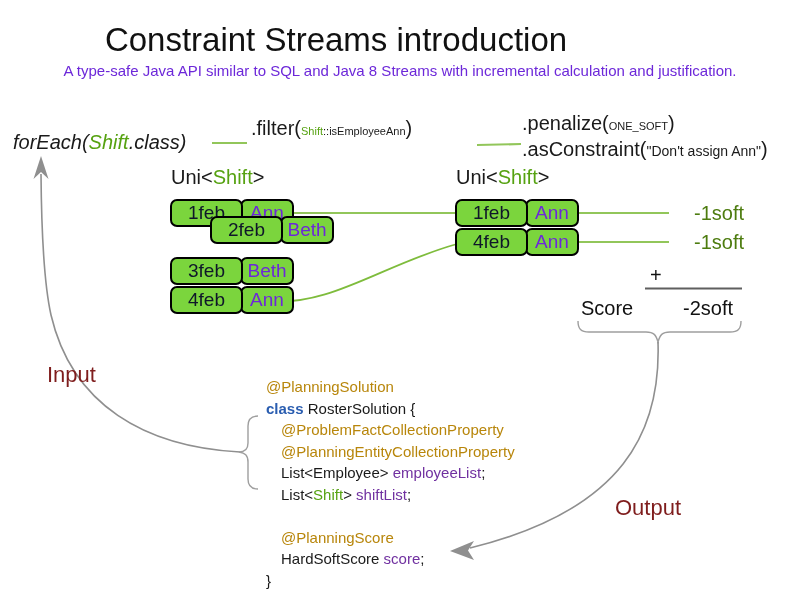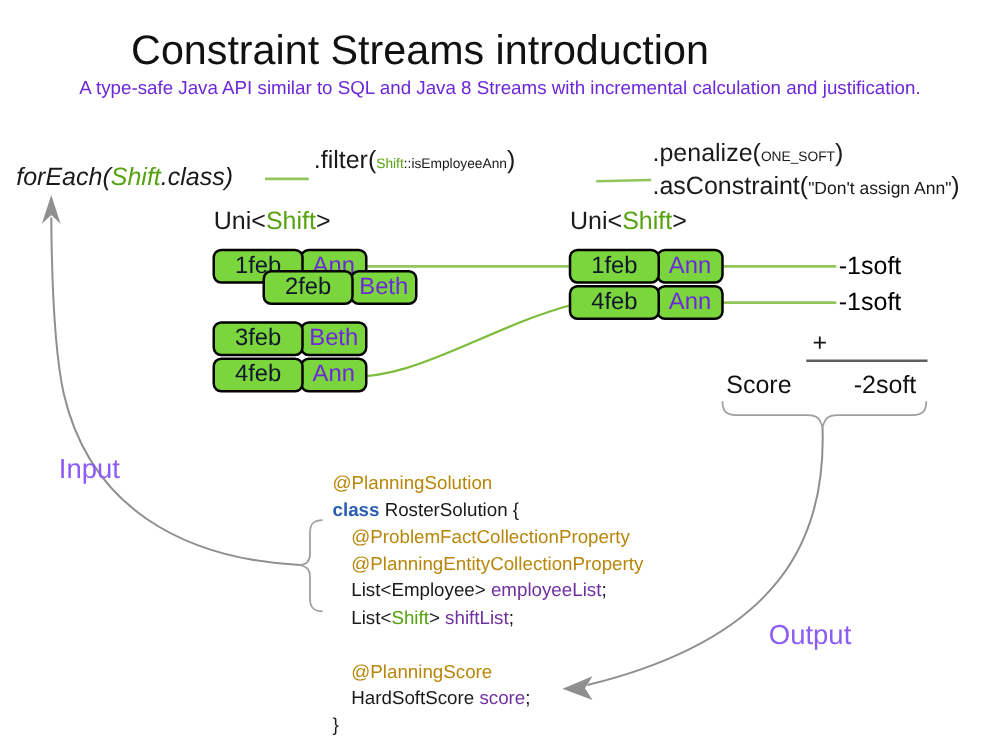--- a/index.html
+++ b/index.html
@@ -13,23 +13,23 @@
   .expr{font-size:20px;color:#1a1a1a;white-space:nowrap;}
   .sm{font-size:11px;}
   .xs{font-size:14px;}
   .green{color:#56a211;}
   .stream-label{font-size:20px;color:#1a1a1a;white-space:nowrap;}
   .srow{position:absolute;display:flex;}
   .cell{box-sizing:border-box;height:28px;border:2px solid #000;border-radius:7px;background:#7bd53d;
         display:flex;align-items:center;justify-content:center;font-size:19px;}
   .cell.date{width:73px;color:#0f172a;position:relative;z-index:2;}
   .cell.name{width:54px;color:#6d28d9;margin-left:-3px;position:relative;z-index:1;}
-  .penalty{font-size:20px;color:#000000;white-space:nowrap;}
+  .penalty{font-size:20px;color:#4d7c0f;white-space:nowrap;margin-left:23px;}
   .scoretxt{font-size:20px;color:#111;white-space:nowrap;}
-  .gray-label{font-size:22px;color:#8b5cf6;white-space:nowrap;}
+  .gray-label{font-size:22px;color:#7f1d1d;white-space:nowrap;}
   .code{left:266px;top:376px;font-size:15px;line-height:21.5px;}
   .code-line{white-space:pre;min-height:21.5px;}
   .ind{padding-left:15px;}
   .ann{color:#b8860b;}
   .kw{color:#2a5db0;font-weight:bold;}
   .var{color:#7030a0;}
   svg.overlay{position:absolute;left:0;top:0;width:800px;height:600px;z-index:0;}
   .layer{position:absolute;left:0;top:0;z-index:1;}
 </style>
 </head>

